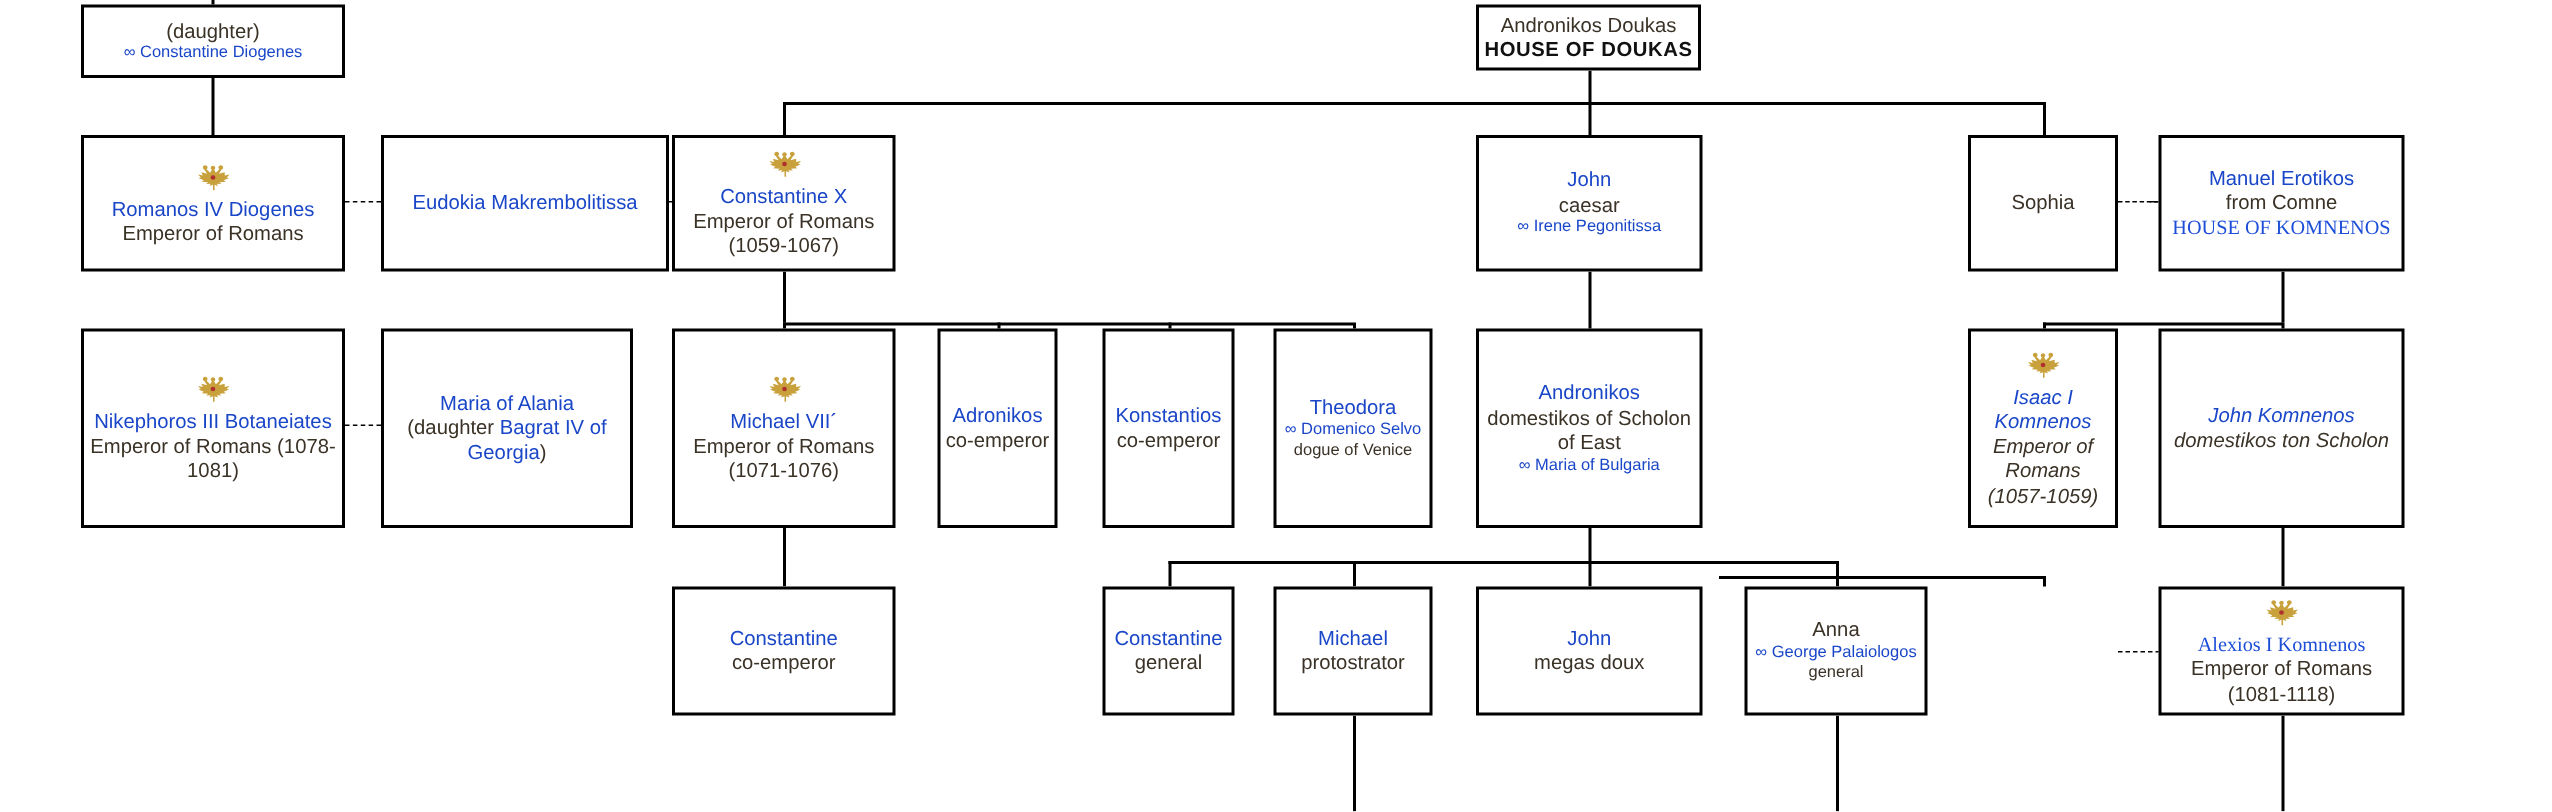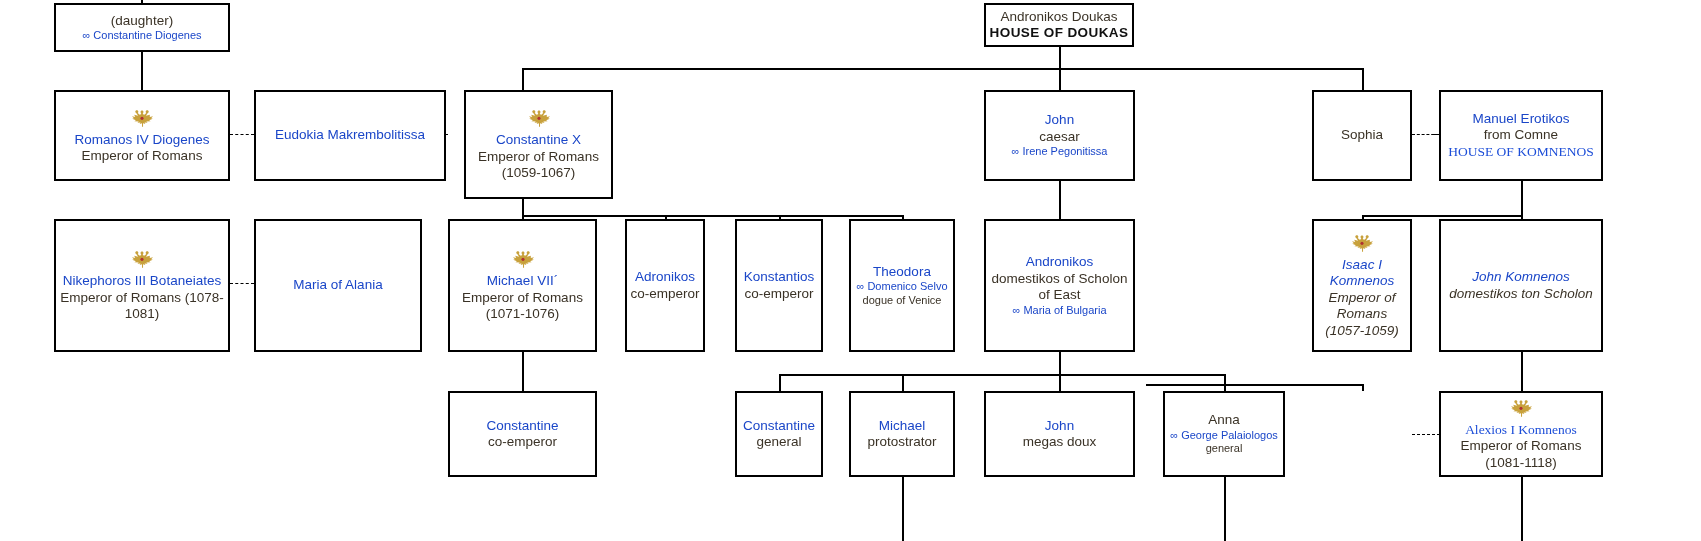--- a/index.html
+++ b/index.html
@@ -96,21 +96,21 @@
         <circle cx="20" cy="17" r="2.4" fill="#b03030"></circle>
       </svg>
     <span class="ln nm">Romanos IV Diogenes</span>
     <span class="ln ti">Emperor of Romans</span>
   </div>
 
   <div class="box" style="left:210px;top:90px;width:192px;height:91px;">
     <span class="ln nm">Eudokia Makrembolitissa</span>
   </div>
 
-  <div class="box" style="left:420px;top:90px;width:149px;height:109px;justify-content:center;">
+  <div class="box" style="left:404px;top:90px;width:149px;height:91px;justify-content:center;">
     <svg class="eagle" viewBox="0 0 40 36">
         <g fill="#c8a13c">
           <path d="M20 5c-1.4 0-2.3 1-2.3 2.2 0 .9.5 1.5 1.2 1.9L17 12l-3.6-3.4c.6-.4 1-1.1 1-1.9C14.4 5.5 13.4 4.5 12 4.5s-2.4 1-2.4 2.2c0 1 .6 1.8 1.5 2.1L14 13l-6-1.4 1.6 3.3-5-1 3 3-2.6.7 5.6 2.3-2.2 1.4 6.6.6-2 1.8 4.6-.3-1.2 2.2 3.6-1.2v5.7h1.6v-5.7l3.6 1.2-1.2-2.2 4.6.3-2-1.8 6.6-.6-2.2-1.4 5.6-2.3-2.6-.7 3-3-5 1L32 11.6 26 13l2.9-4.2c.9-.3 1.5-1.1 1.5-2.1 0-1.2-1-2.2-2.4-2.2s-2.4 1-2.4 2.2c0 .8.4 1.5 1 1.9L23 12l-1.9-2.9c.7-.4 1.2-1 1.2-1.9C22.3 6 21.4 5 20 5z"></path>
         </g>
         <circle cx="20" cy="17" r="2.4" fill="#b03030"></circle>
       </svg>
     <span class="ln nm">Constantine X</span>
     <span class="ln ti">Emperor of Romans</span>
     <span class="ln ti">(1059-1067)</span>
   </div>
@@ -137,20 +137,21 @@
           <path d="M20 5c-1.4 0-2.3 1-2.3 2.2 0 .9.5 1.5 1.2 1.9L17 12l-3.6-3.4c.6-.4 1-1.1 1-1.9C14.4 5.5 13.4 4.5 12 4.5s-2.4 1-2.4 2.2c0 1 .6 1.8 1.5 2.1L14 13l-6-1.4 1.6 3.3-5-1 3 3-2.6.7 5.6 2.3-2.2 1.4 6.6.6-2 1.8 4.6-.3-1.2 2.2 3.6-1.2v5.7h1.6v-5.7l3.6 1.2-1.2-2.2 4.6.3-2-1.8 6.6-.6-2.2-1.4 5.6-2.3-2.6-.7 3-3-5 1L32 11.6 26 13l2.9-4.2c.9-.3 1.5-1.1 1.5-2.1 0-1.2-1-2.2-2.4-2.2s-2.4 1-2.4 2.2c0 .8.4 1.5 1 1.9L23 12l-1.9-2.9c.7-.4 1.2-1 1.2-1.9C22.3 6 21.4 5 20 5z"></path>
         </g>
         <circle cx="20" cy="17" r="2.4" fill="#b03030"></circle>
       </svg>
     <span class="ln nm">Nikephoros III Botaneiates</span>
     <span class="ln ti">Emperor of Romans (1078-1081)</span>
   </div>
 
   <div class="box" style="left:210px;top:219px;width:168px;height:133px;">
     <span class="ln nm">Maria of Alania</span>
+    <span class="ln mixed-a"><span>(daughter </span><i>Bagrat IV of Georgia</i><span>)</span></span>
   </div>
 
   <div class="box" style="left:404px;top:219px;width:149px;height:133px;">
     <svg class="eagle" viewBox="0 0 40 36">
         <g fill="#c8a13c">
           <path d="M20 5c-1.4 0-2.3 1-2.3 2.2 0 .9.5 1.5 1.2 1.9L17 12l-3.6-3.4c.6-.4 1-1.1 1-1.9C14.4 5.5 13.4 4.5 12 4.5s-2.4 1-2.4 2.2c0 1 .6 1.8 1.5 2.1L14 13l-6-1.4 1.6 3.3-5-1 3 3-2.6.7 5.6 2.3-2.2 1.4 6.6.6-2 1.8 4.6-.3-1.2 2.2 3.6-1.2v5.7h1.6v-5.7l3.6 1.2-1.2-2.2 4.6.3-2-1.8 6.6-.6-2.2-1.4 5.6-2.3-2.6-.7 3-3-5 1L32 11.6 26 13l2.9-4.2c.9-.3 1.5-1.1 1.5-2.1 0-1.2-1-2.2-2.4-2.2s-2.4 1-2.4 2.2c0 .8.4 1.5 1 1.9L23 12l-1.9-2.9c.7-.4 1.2-1 1.2-1.9C22.3 6 21.4 5 20 5z"></path>
         </g>
         <circle cx="20" cy="17" r="2.4" fill="#b03030"></circle>
       </svg>
     <span class="ln nm">Michael VII´</span>

